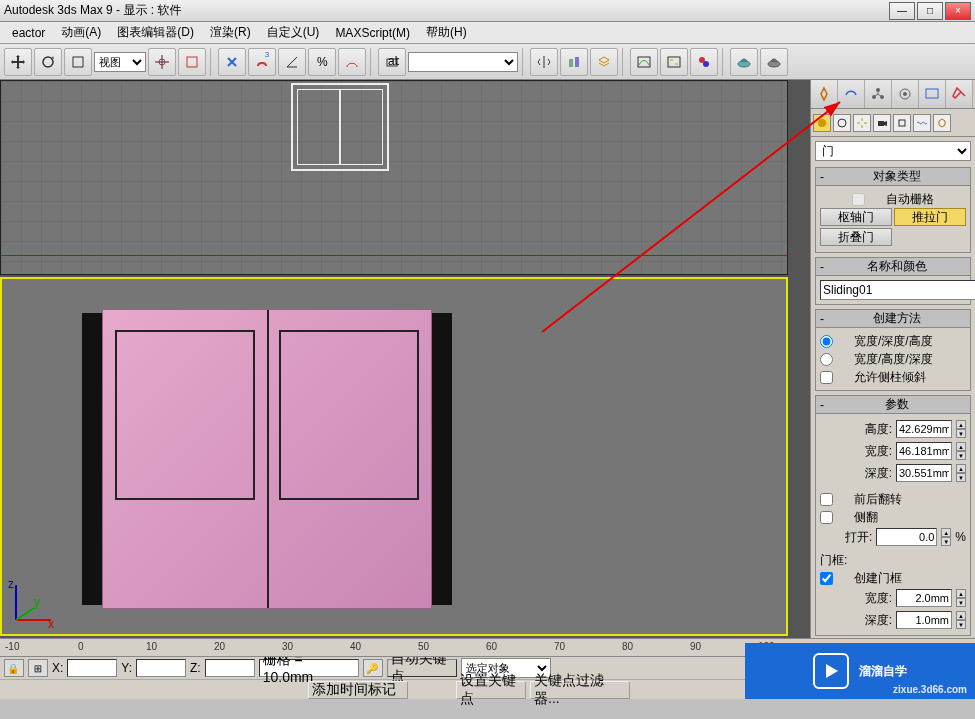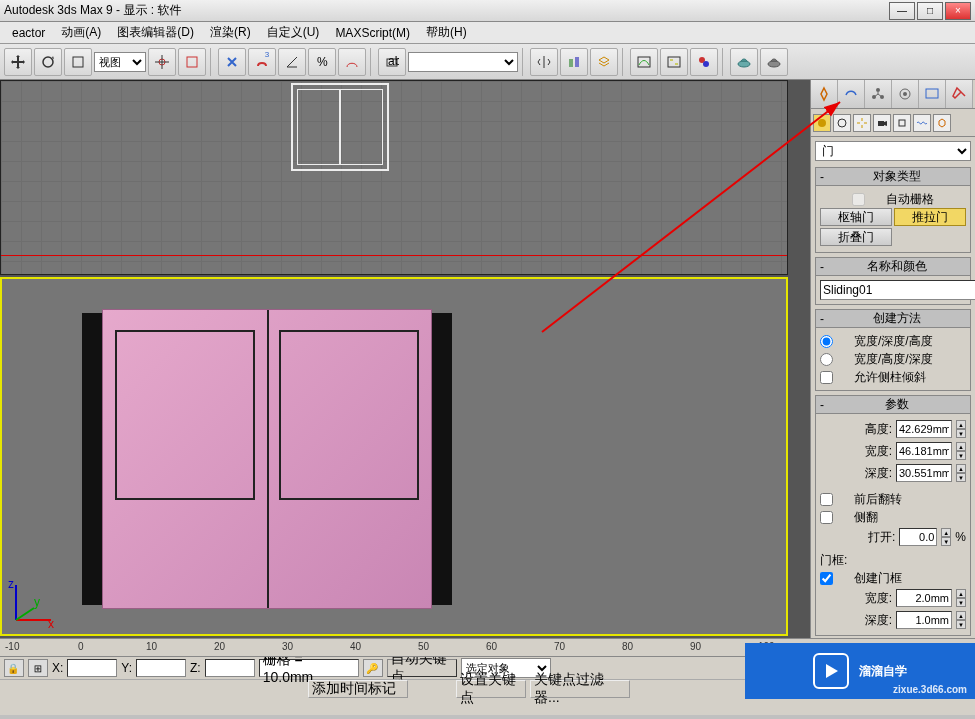--- a/index.html
+++ b/index.html
@@ -75,21 +75,21 @@
 .spinbtns { width: 10px; height: 18px; display: flex; flex-direction: column; }
 .spinbtns div { flex: 1; border: 1px solid #888; background: #ddd; font-size: 6px; display: flex; align-items: center; justify-content: center; }
 
 
 .timeline { height: 41px; background: #d4d0c8; border-top: 1px solid #888; }
 .ruler { height: 18px; background: #d4d0c8; position: relative; border-bottom: 1px solid #888; }
 .tick { position: absolute; top: 2px; font-size: 10px; color: #333; }
 .status { height: 22px; display: flex; align-items: center; gap: 4px; padding: 0 4px; }
 .sfield { height: 18px; border: 1px inset #888; background: #fff; padding: 0 3px; display: flex; align-items: center; font-size: 14px; }
 .sbtn { width: 20px; height: 18px; border: 1px solid #888; background: #ddd; display: flex; align-items: center; justify-content: center; font-size: 10px; }
-.status2 { height: 36px; display: flex; align-items: flex-start; gap: 4px; padding: 0 4px; background: #d4d0c8; border-top: 1px solid #aaa; }
+.status2 { height: 20px; display: flex; align-items: center; gap: 4px; padding: 0 4px; background: #d4d0c8; border-top: 1px solid #aaa; }
 
 
 .watermark { position: absolute; right: 0; bottom: 20px; width: 230px; height: 56px; background: #1a69d4; color: #fff; display: flex; align-items: center; justify-content: center; gap: 10px; font-size: 22px; font-weight: bold; }
 .watermark .logo { width: 36px; height: 36px; border: 2px solid #fff; border-radius: 6px; display: flex; align-items: center; justify-content: center; }
 .watermark .sub { font-size: 10px; opacity: .85; position: absolute; bottom: 4px; right: 8px; }
 </style>
 </head>
 <body>
 
 <div class="titlebar">
@@ -434,21 +434,21 @@
         <div class="chkrow">
             <input type="checkbox" style="">
             <span>前后翻转</span>
           </div>
         <div class="chkrow">
             <input type="checkbox" style="">
             <span>侧翻</span>
           </div>
         <div class="numrow">
             <span class="lbl">打开:</span>
-            <input class="spin" style="width: 38px;" value="0.0">
+            <input class="spin" style="width: 61px;" value="0.0">
             <div class="spinbtns">
               <div>▲</div>
               <div>▼</div>
             </div>
             <span>%</span>
           </div>
         <div style="margin-top:4px">门框:</div>
         <div class="chkrow">
             <input type="checkbox" checked="" style="">
             <span>创建门框</span>

